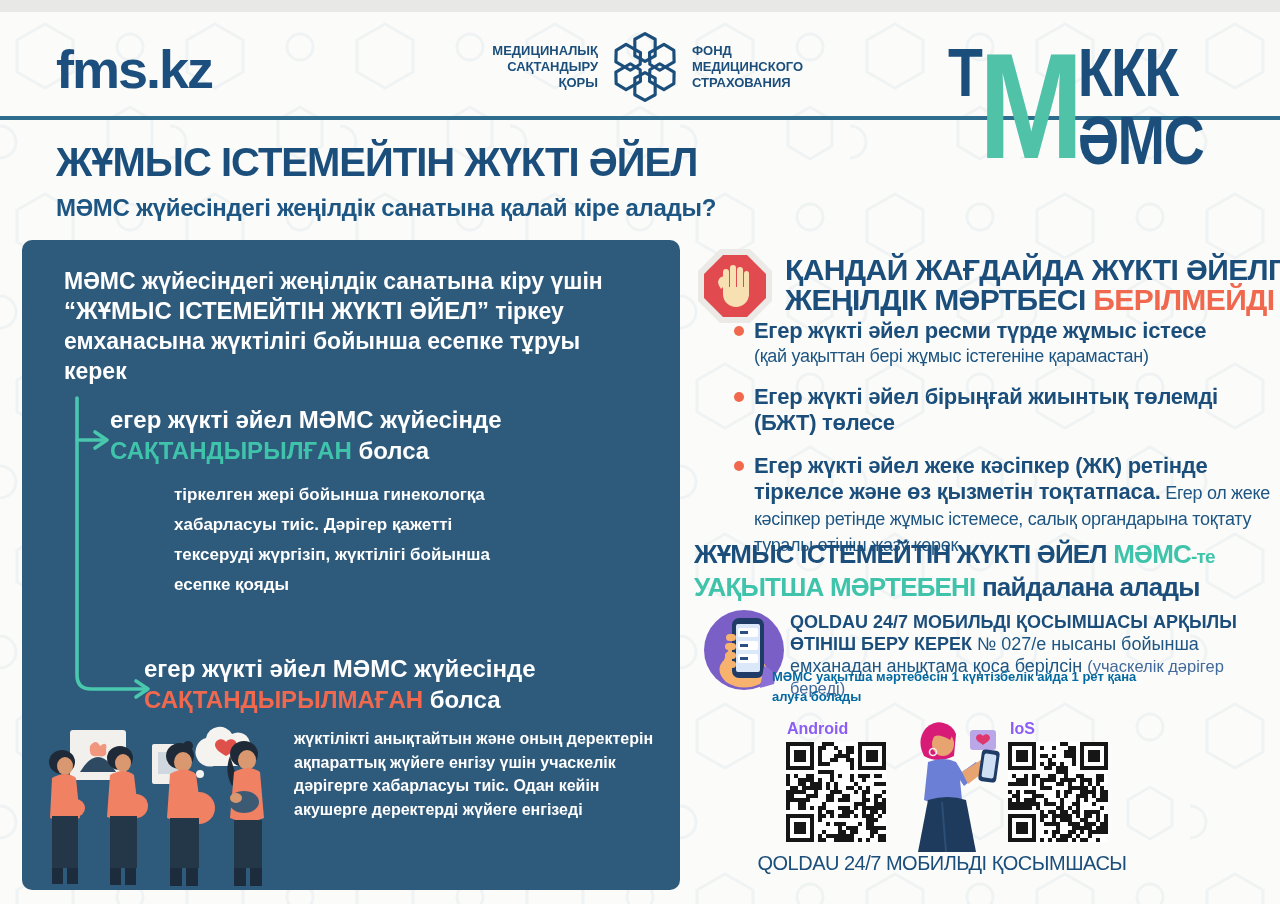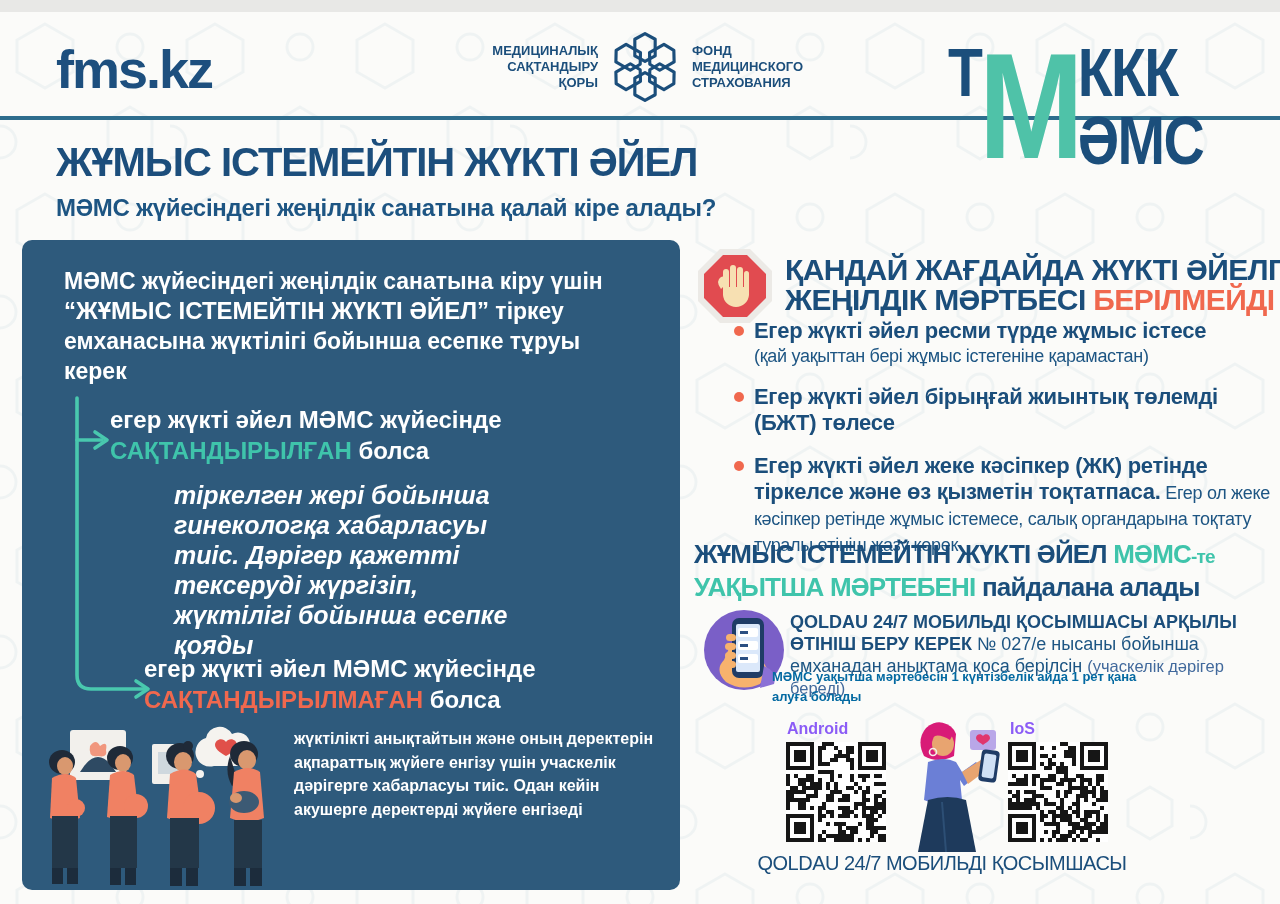--- a/index.html
+++ b/index.html
@@ -22,21 +22,21 @@
   .brand .col .r2{margin-top:8px;}
   
   .page-title{left:56px;top:128px;font-size:40px;font-weight:bold;letter-spacing:-1px;color:#1c4e7c;white-space:nowrap;}
   .page-subtitle{left:56px;top:182px;font-size:24px;font-weight:600;letter-spacing:-.3px;color:#1d5583;white-space:nowrap;}
   
   .panel{left:22px;top:228px;width:658px;height:650px;background:#2e5a7c;border-radius:10px;color:#fff;}
   .panel .intro{left:42px;top:26px;width:565px;font-size:23px;line-height:30px;font-weight:bold;color:#fff;}
   .panel .intro .q{font-size:24px;}
   .p-branch{font-size:24px;line-height:31px;font-weight:bold;color:#fff;}
   .b1{left:88px;top:164px;width:460px;}
-  .b1d{left:152px;top:240px;width:335px;font-size:25px;line-height:30px;font-weight:bold;color:#fff;font-style:italic;}
+  .b1d{left:152px;top:240px;width:335px;font-size:17px;line-height:30px;font-weight:bold;color:#fff;}
   .b2{left:122px;top:413px;width:480px;}
   .b2d{left:272px;top:487px;width:360px;font-size:16px;line-height:23.5px;font-weight:bold;color:#fff;}
   
   .sec1-head{left:785px;top:243px;font-size:30px;line-height:30px;font-weight:bold;letter-spacing:-.6px;white-space:nowrap;}
   .bullets{left:734px;top:306px;width:540px;display:flex;flex-direction:column;gap:17px;}
   .bullet{display:flex;gap:10px;}
   .dot{width:10px;height:10px;border-radius:50%;background:#f0684e;margin-top:8px;flex:0 0 10px;}
   .btext{font-size:22px;line-height:26px;font-weight:bold;color:#1b4e7b;letter-spacing:-.3px;}
   .bnote{font-size:18px;line-height:21px;font-weight:normal;color:#1d5583;}
   .bnote.block{display:block;margin-top:2px;}

